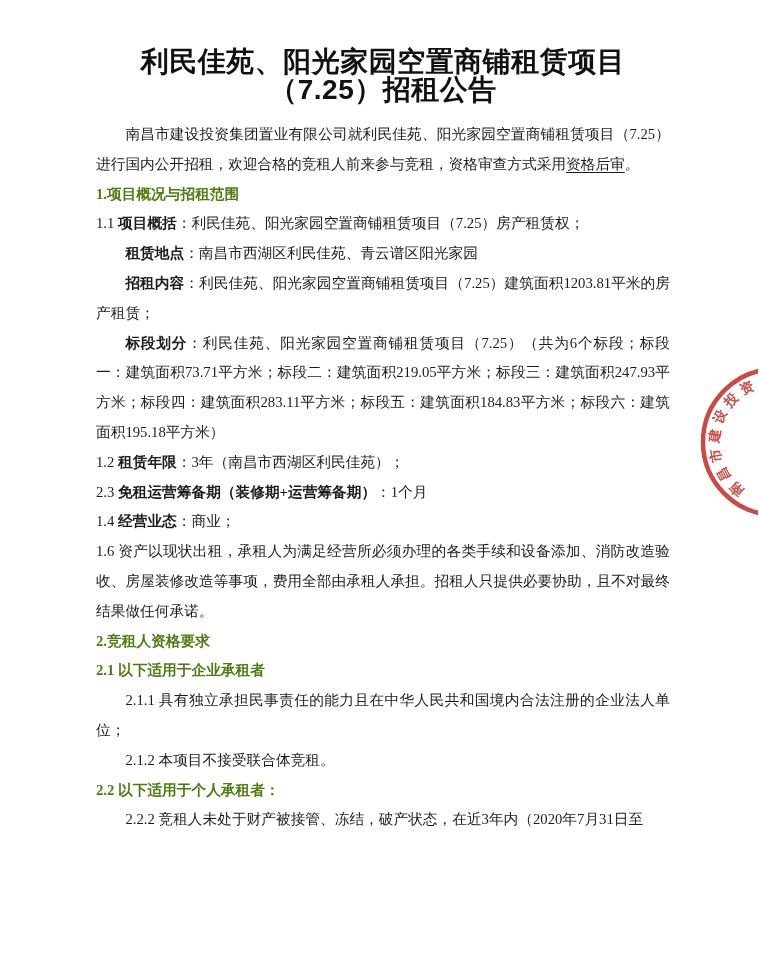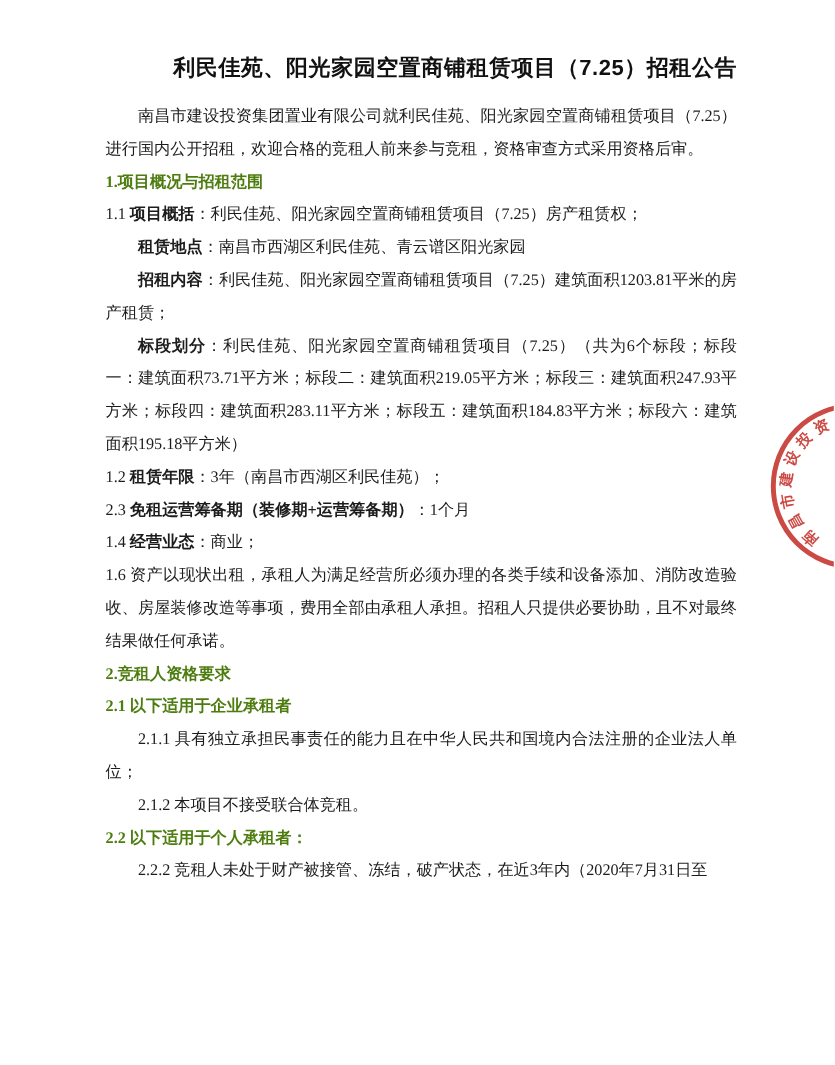--- a/index.html
+++ b/index.html
@@ -16,40 +16,40 @@
     overflow:hidden;
     color:#1c1c1c;
   }
   .content{
     position:absolute;
     left:96px;top:48px;
     width:574px;
   }
   h1.doc-title{
     font-family:"Liberation Sans","DejaVu Sans",sans-serif;
-    font-size:20px;
+    font-size:28px;
     font-weight:700;
     line-height:28px;
-    text-align:right;
+    text-align:center;
     margin:0 0 16px 0;
     color:#111;
     letter-spacing:0.5px;
   }
   .doc-body p{
     margin:0;
     font-size:14.7px;
     line-height:29.8px;
     text-align:justify;
     text-justify:inter-ideograph;
     word-break:break-all;
   }
   .doc-body p.indent{ text-indent:2em; }
   .doc-body p.heading{ font-weight:700; color:#4d7c0f; }
   .doc-body span.b{ font-weight:700; }
-  .doc-body span.u{ text-underline-offset:3px; }
+  .doc-body span.u{ text-decoration:underline; text-underline-offset:3px; }
   .seal{
     position:absolute;
     left:688px;
     top:362px;
     pointer-events:none;
   }
 </style>
 </head>
 <body>
 

